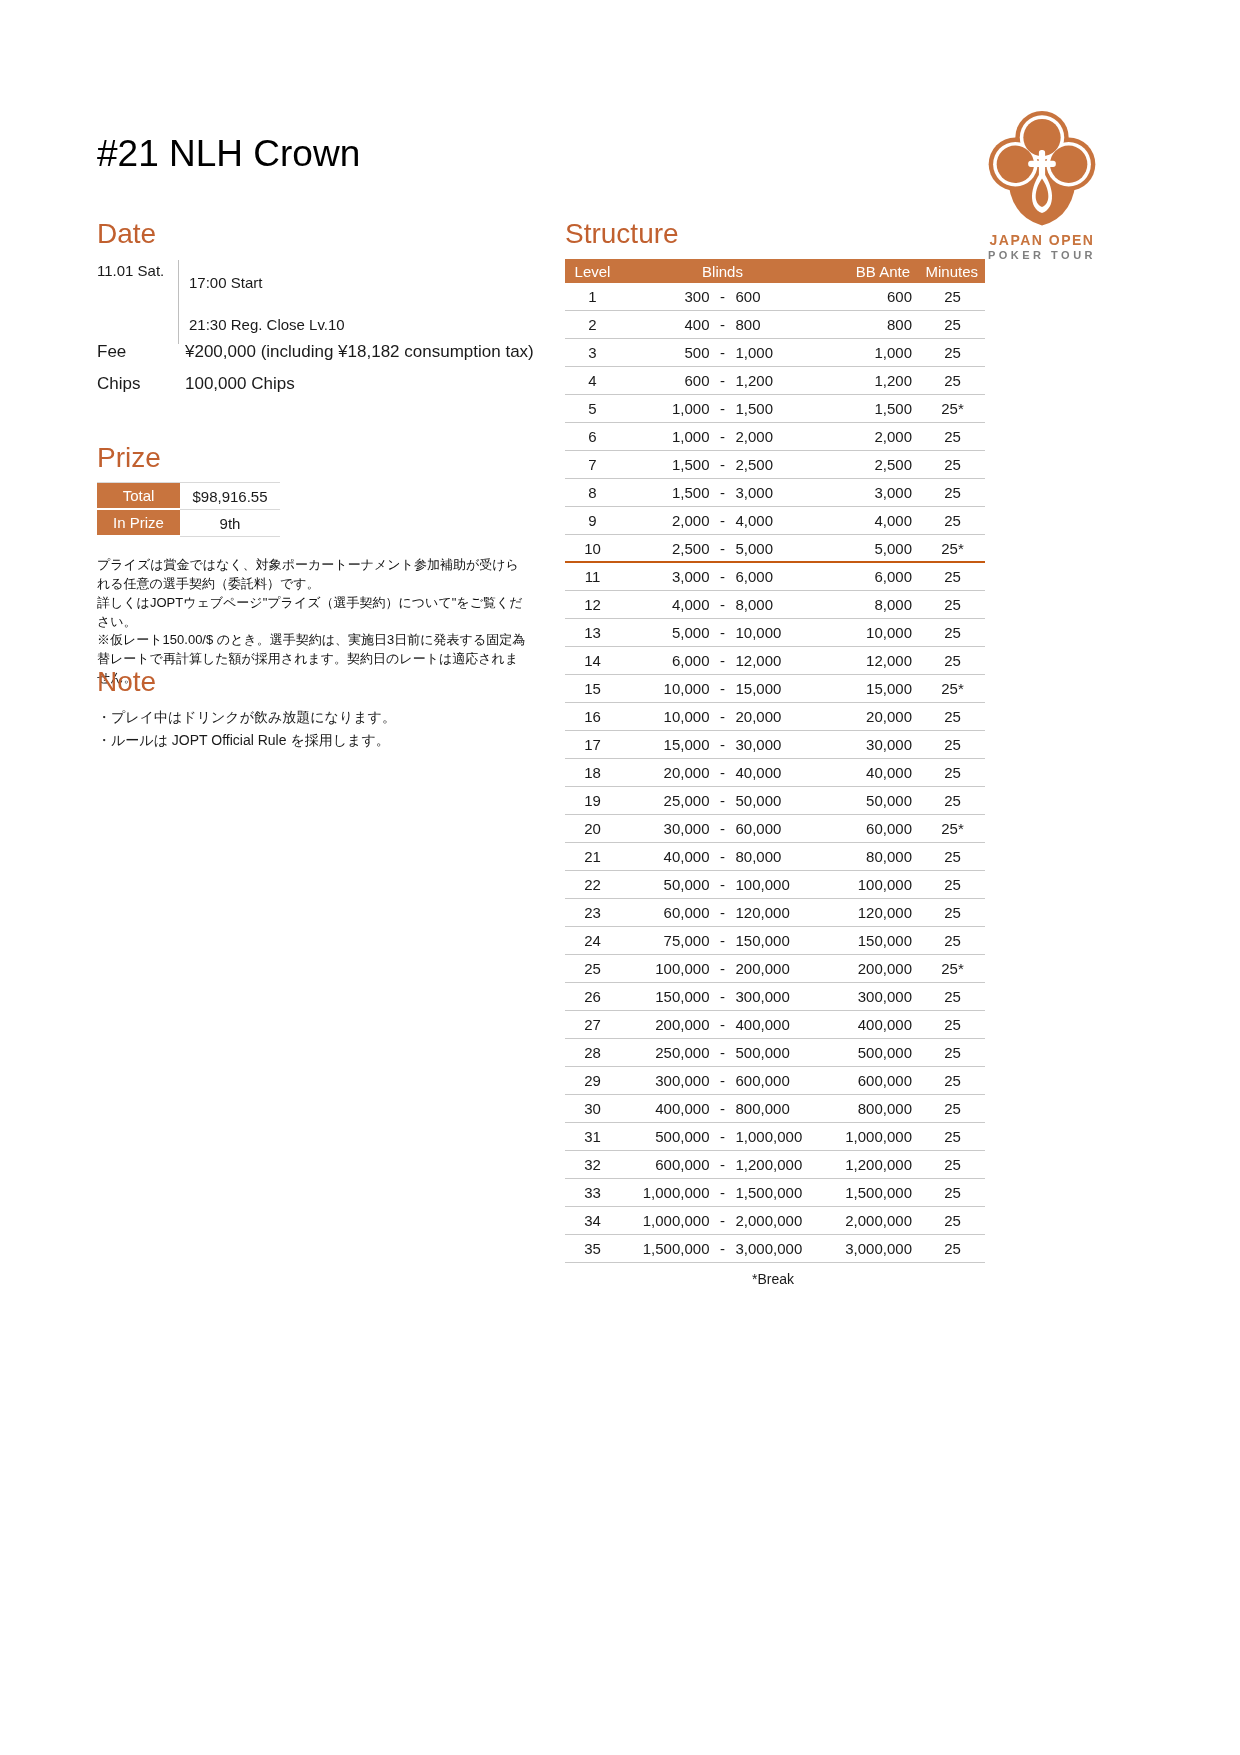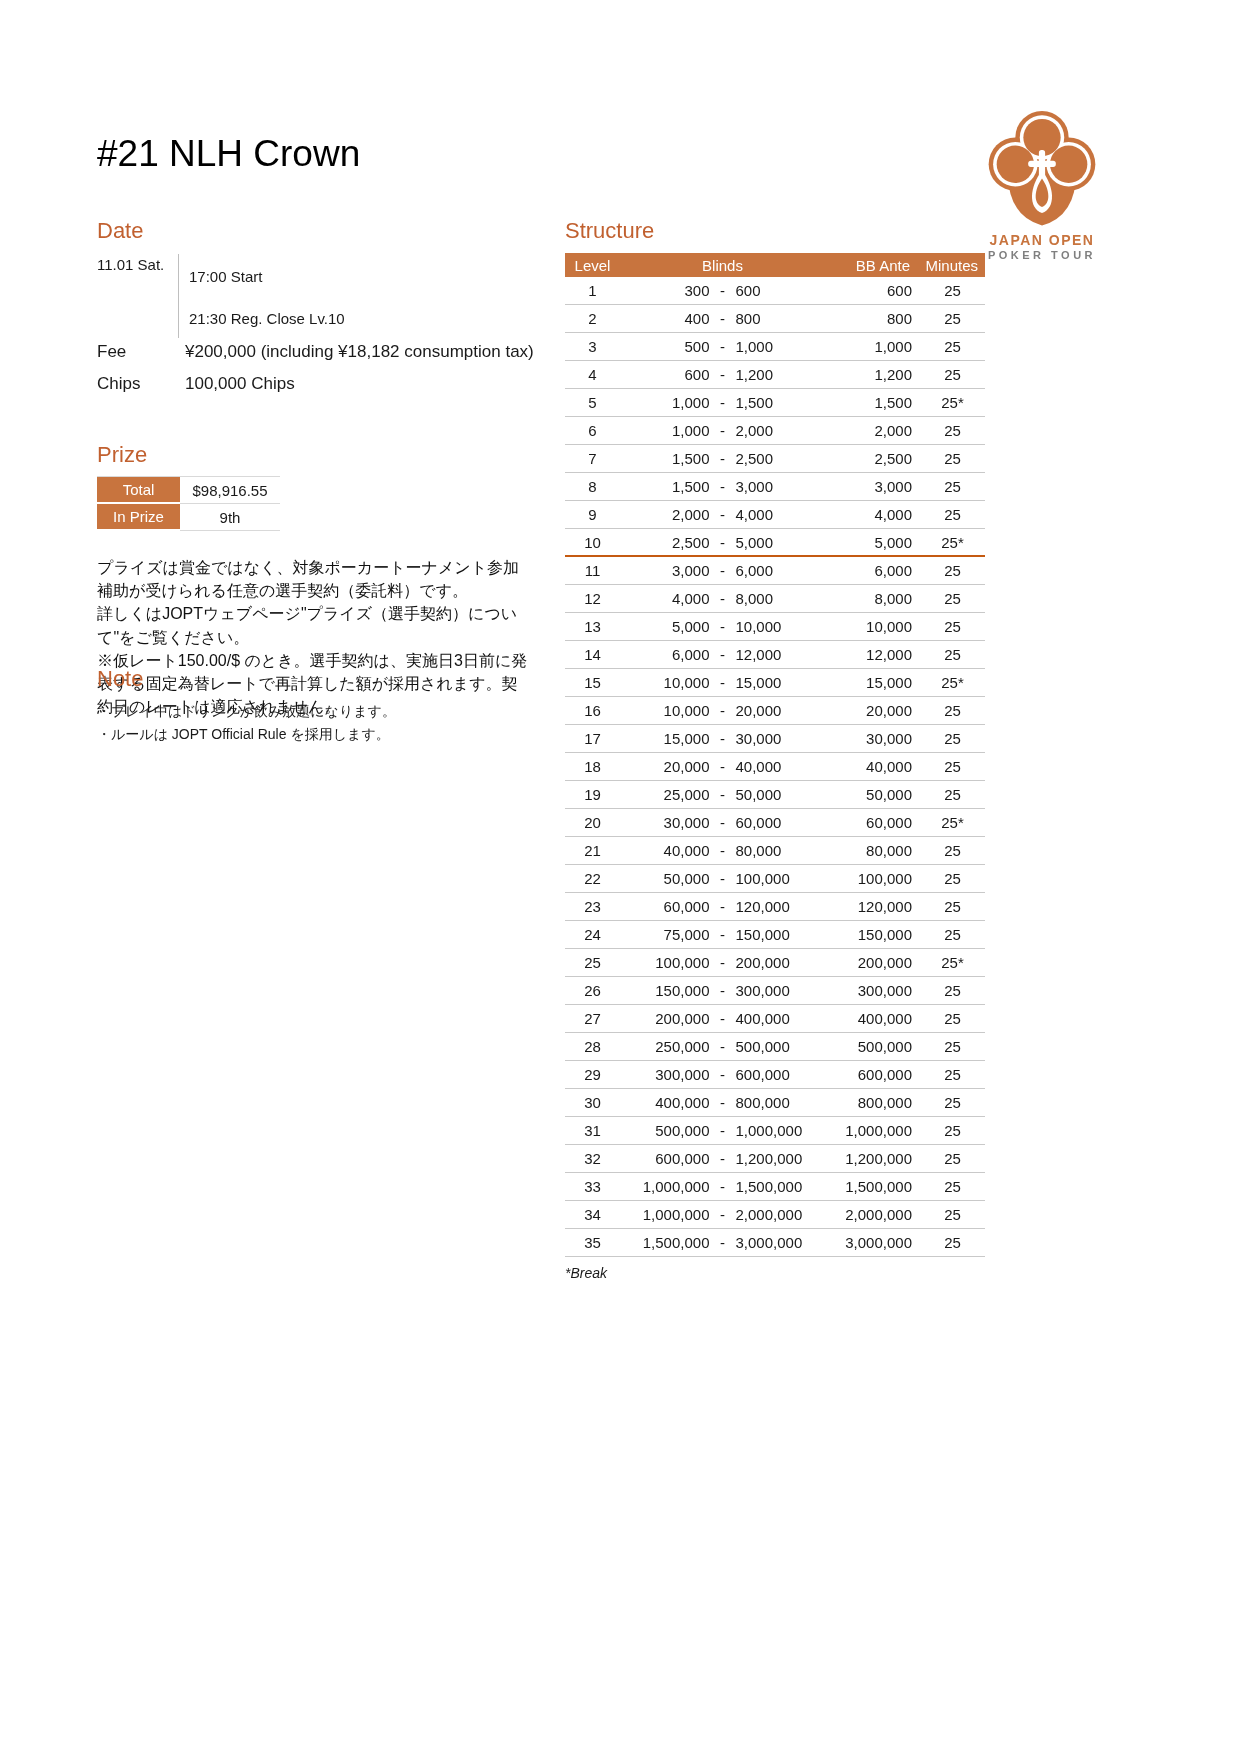--- a/index.html
+++ b/index.html
@@ -19,37 +19,37 @@
   }
   .title{
     position:absolute;left:97px;top:133px;font-size:37px;font-weight:400;color:#000000;
   }
   
   .logo{position:absolute;left:978px;top:110px;width:128px;text-align:center;}
   .logo svg{width:112px;height:120px;display:block;margin:0 auto;}
   .logo-line1{font-size:14px;font-weight:bold;letter-spacing:1.5px;color:var(--accent);margin-top:2px;white-space:nowrap;}
   .logo-line2{font-size:11px;font-weight:bold;letter-spacing:3.5px;color:var(--gray);margin-top:1px;white-space:nowrap;}
   
-  .sec-h{font-size:22px;color:var(--accent-dark);font-weight:400;}
+  .sec-h{font-size:28px;color:var(--accent-dark);font-weight:400;}
   
   .date-block{position:absolute;left:97px;top:218px;width:430px;}
   .date-row{display:flex;margin-top:10px;}
   .date-cell{width:81px;font-size:15px;padding-top:2px;}
   .time-cell{border-left:1px solid #BFBFBF;padding-left:10px;font-size:15px;}
   .time-cell div{padding:2px 0 11px 0;margin-top:12px;}
   
   .fee-block{position:absolute;left:97px;top:330px;width:460px;}
   .fee-row{display:flex;font-size:17px;margin-top:12px;}
   .fee-row .lbl{width:88px;}
   
   .prize-block{position:absolute;left:97px;top:442px;width:430px;}
   .prize-table{display:grid;grid-template-columns:83px 100px;margin-top:8px;border-top:1px solid var(--soft-line);width:183px;}
   .p-label{background:var(--accent);color:#FFFFFF;height:27px;display:flex;align-items:center;justify-content:center;font-size:15px;border-bottom:2px solid #FFFFFF;}
   .p-value{height:27px;display:flex;align-items:center;justify-content:center;font-size:15px;border-bottom:1px solid var(--soft-line);}
-  .disclaimer{position:absolute;left:97px;top:556px;width:432px;font-size:16px;line-height:1.45;color:#111111;}
+  .disclaimer{position:absolute;left:97px;top:556px;width:432px;font-size:13px;line-height:1.45;color:#111111;}
   
   .note-block{position:absolute;left:97px;top:666px;width:430px;}
   .note-items{margin-top:10px;font-size:14px;line-height:1.35;}
   .note-items div{margin-bottom:4px;}
   
   .structure-block{position:absolute;left:565px;top:218px;width:420px;}
   .s-header{
     display:grid;grid-template-columns:55px 205px 95px 65px;align-items:center;
     background:var(--accent);color:#FFFFFF;height:24px;margin-top:9px;font-size:15px;
   }
@@ -62,21 +62,21 @@
     height:28px;font-size:15px;border-bottom:1px solid var(--row-line);
   }
   .s-row.reg-close{border-bottom:2px solid var(--reg-line);}
   .c-level{text-align:center;}
   .c-blinds{display:flex;align-items:center;}
   .c-blinds .sb{flex:1;text-align:right;}
   .c-blinds .dash{width:26px;text-align:center;}
   .c-blinds .bb{flex:1;text-align:left;}
   .c-ante{text-align:right;padding-right:8px;}
   .c-min{text-align:center;}
-  .break-note{text-align:left;padding-right:4px;margin-top:8px;font-size:14px;font-style:italic;}
+  .break-note{text-align:center;padding-right:4px;margin-top:8px;font-size:14px;}
 </style>
 </head>
 <body>
 
 <div class="page">
 
   <div class="title">#21 NLH Crown</div>
 
   <div class="logo">
     <span>

